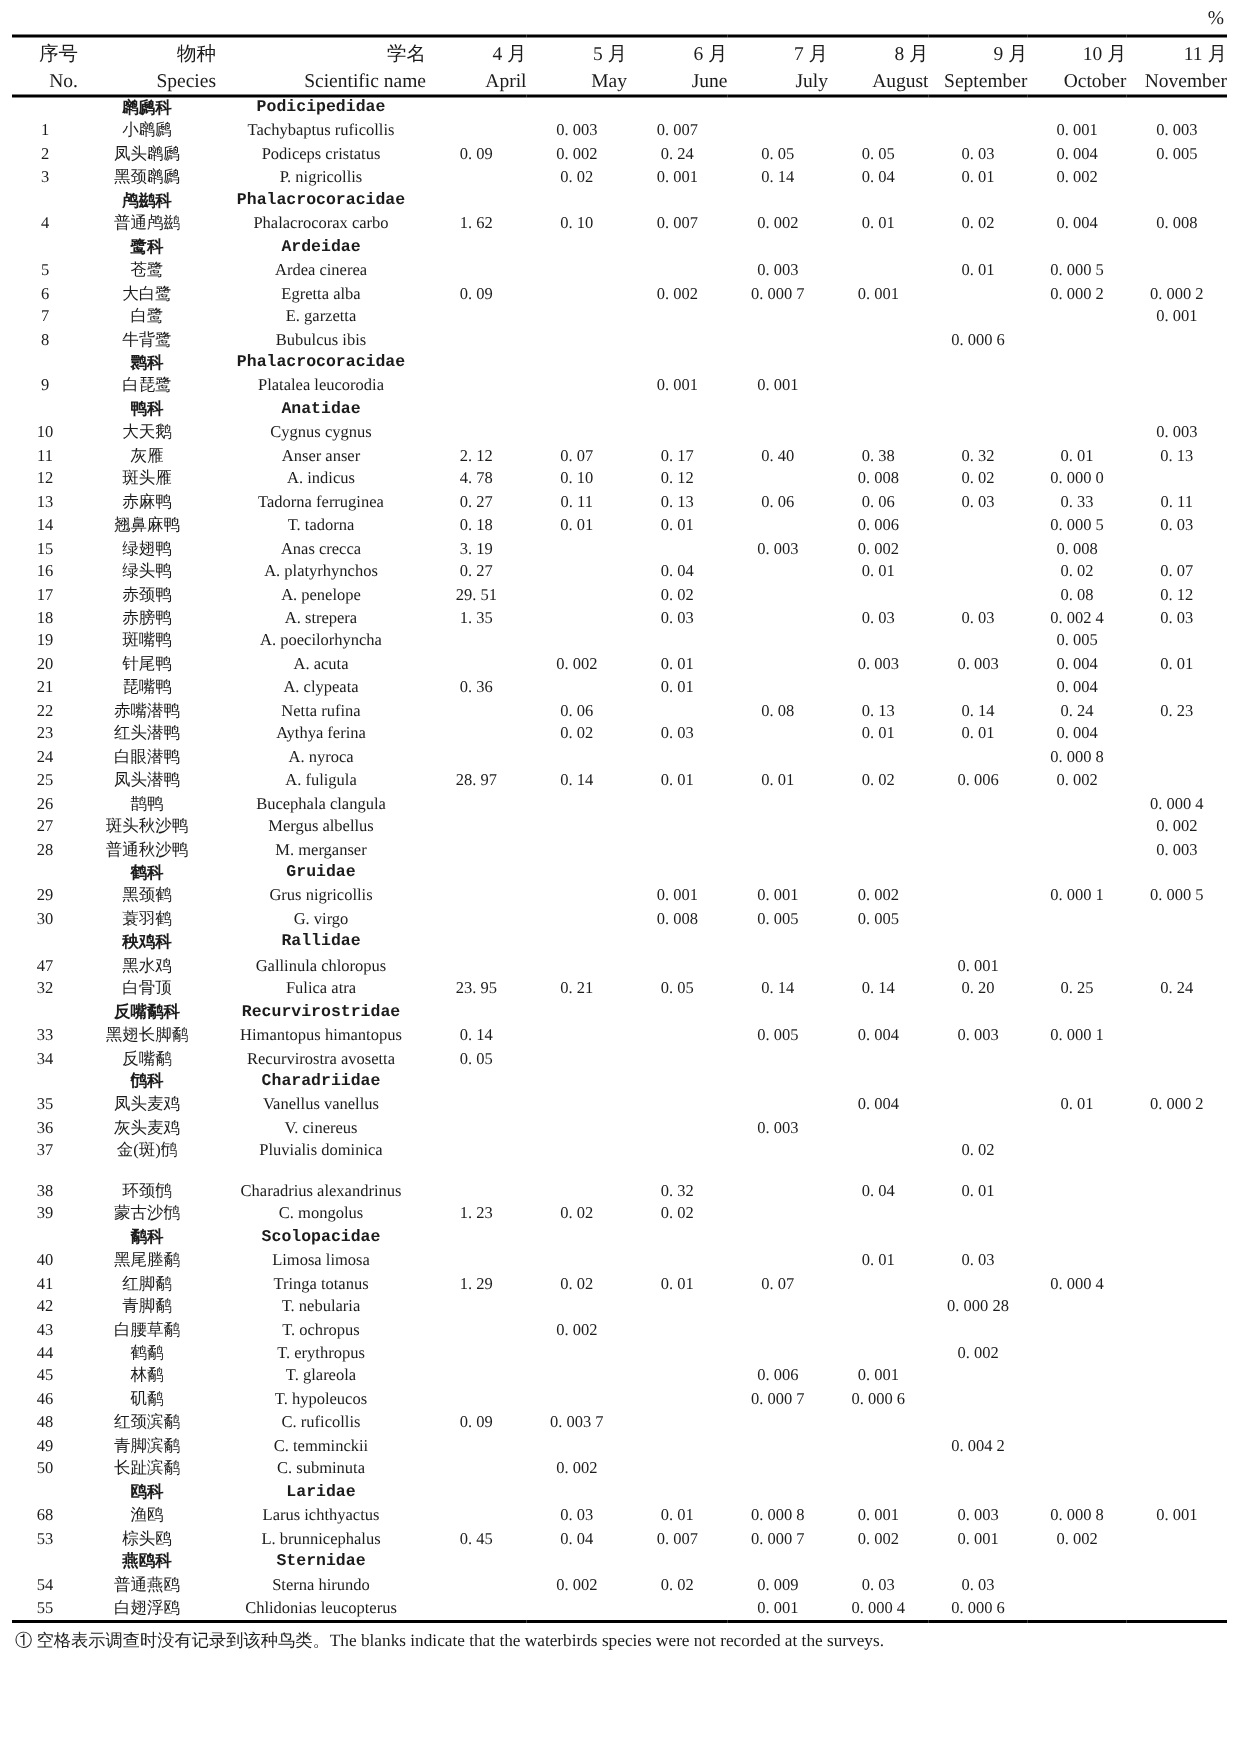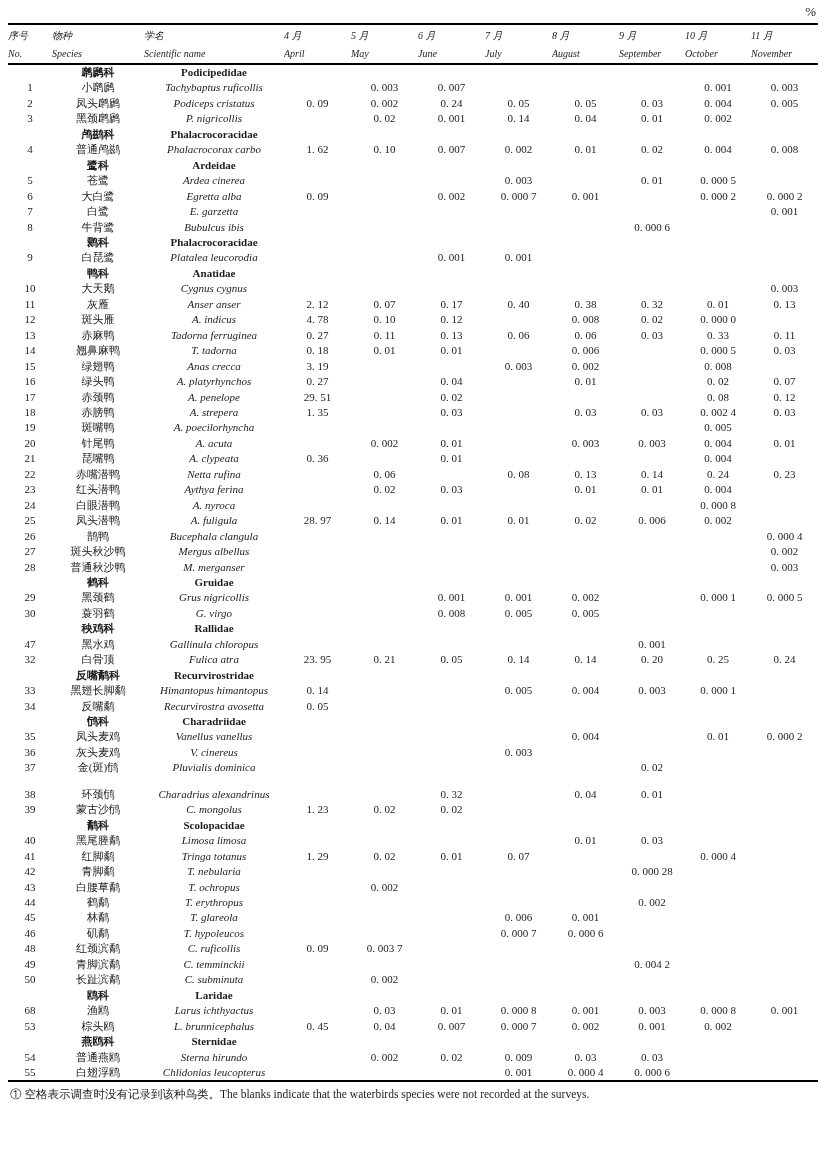--- a/index.html
+++ b/index.html
@@ -20,41 +20,40 @@
   }
   table.species-table {
     width: 810px;
     table-layout: fixed;
     border-collapse: collapse;
     border-top: 2px solid #000;
     border-bottom: 2px solid #000;
   }
   thead { border-bottom: 2px solid #000; }
   thead td {
-    text-align: left;
-    font-size: 10px;
+    text-align: right;
+    font-size: 13px;
     line-height: 18px;
     padding: 0;
     white-space: nowrap;
     overflow: hidden;
-    font-style: italic;
   }
   thead tr.hdr-zh td { padding-top: 2px; }
   tbody td {
     text-align: center;
     font-size: 11px;
     line-height: 15.45px;
     height: 15.45px;
     padding: 0;
     white-space: nowrap;
     overflow: hidden;
   }
   tbody tr.family-row td { font-weight: bold; }
-  td.latin { font-style: italic; }
-  td.latin-family { font-style: normal; font-weight: bold; }
+  td.latin { }
+  td.latin-family { font-style: normal; font-weight: bold; font-family: Liberation Mono, monospace; }
   tbody tr.spacer-row td { height: 11px; line-height: 11px; }
   .footnote {
     margin: 5px 0 0 2px;
     font-size: 11.5px;
     line-height: 15px;
     white-space: nowrap;
     overflow: hidden;
     font-family: Liberation Serif, serif;
   }
 </style>

